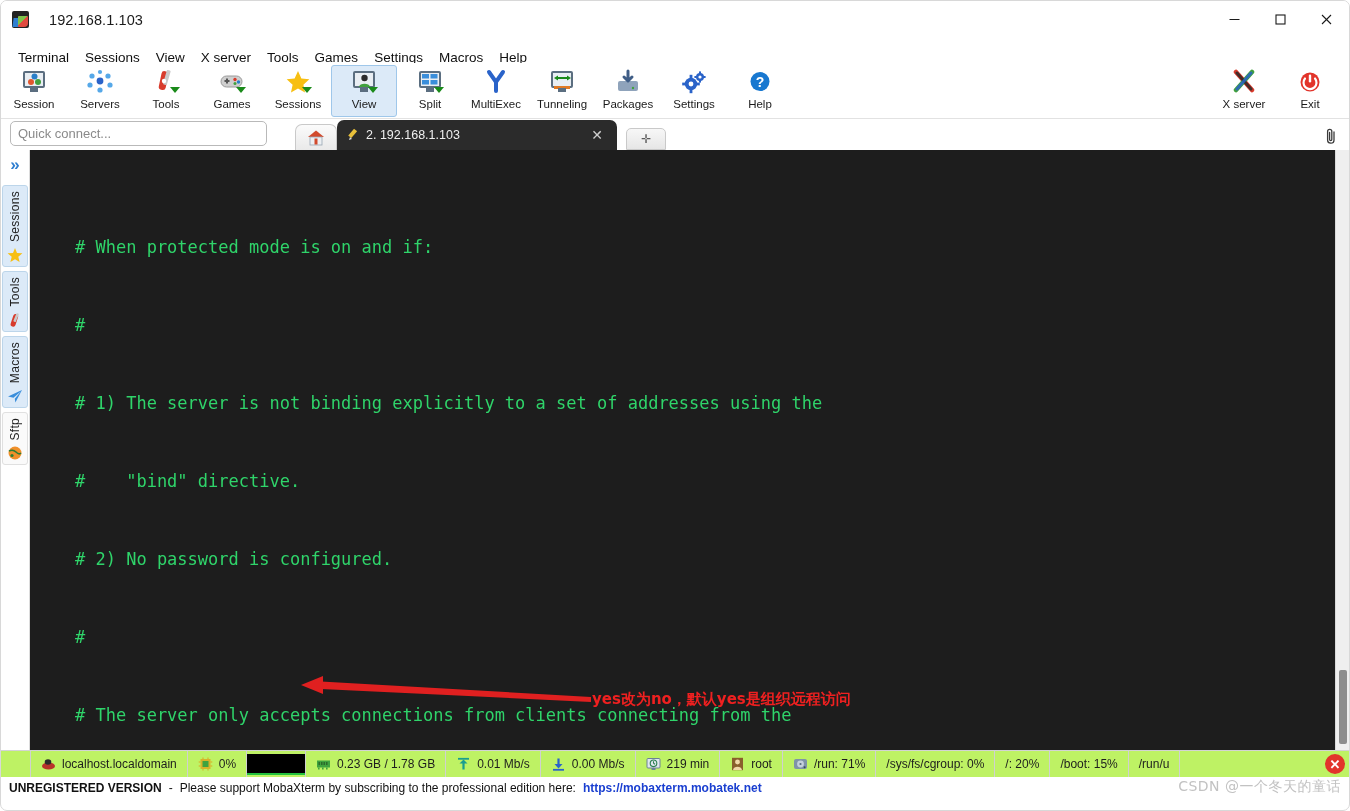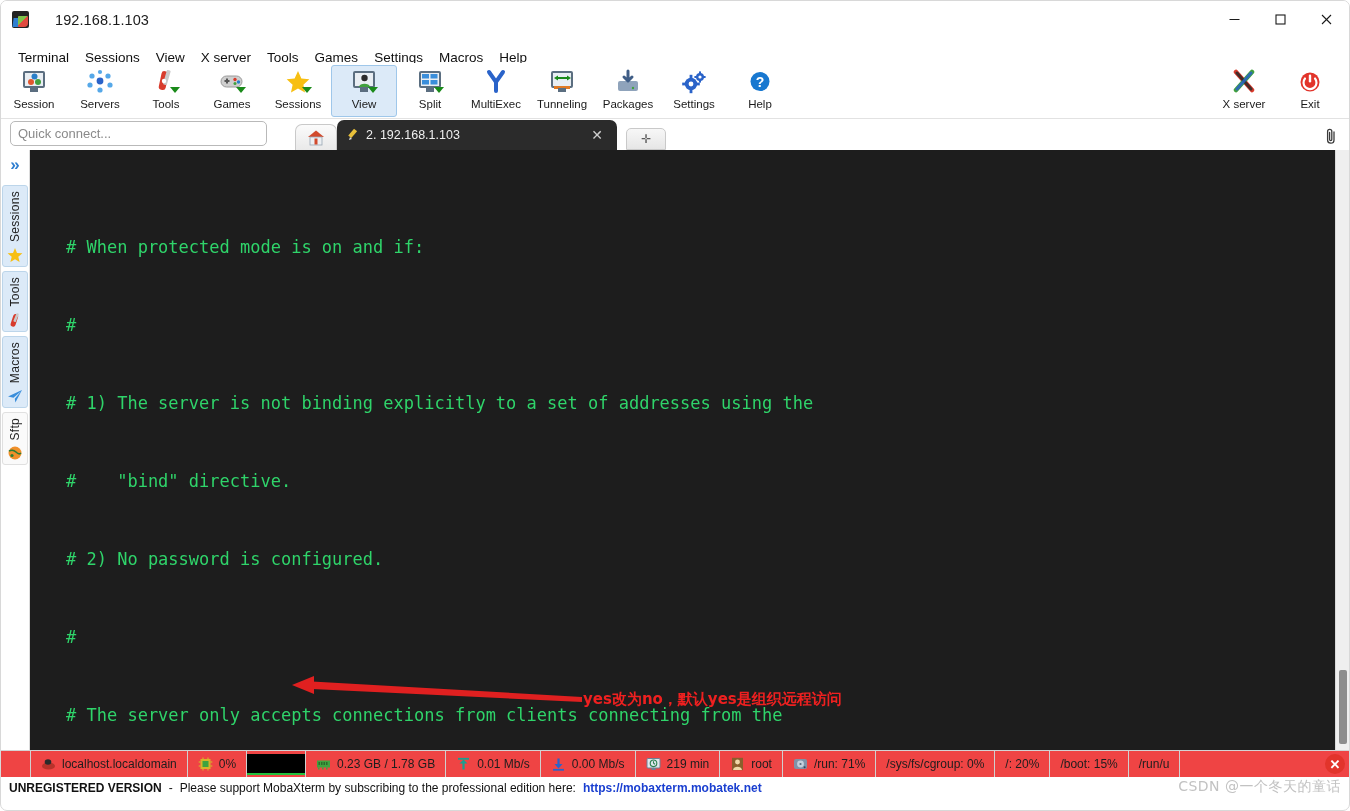--- a/index.html
+++ b/index.html
@@ -18,21 +18,21 @@
     overflow: hidden;
   }
 
   
   .titlebar {
     height: 37px;
     display: flex; align-items: center;
     background: #ffffff;
     position: relative;
   }
-  .title-left { display: flex; align-items: center; padding-left: 11px; gap: 26px; }
+  .title-left { display: flex; align-items: center; padding-left: 11px; gap: 20px; }
   .app-icon {
     width: 17px; height: 17px;
     position: relative;
     background: #222;
     border-radius: 2px;
     overflow: hidden;
   }
   .app-icon::before {
     content: ""; position: absolute; left: 1px; top: 7px;
     width: 8px; height: 9px; background: #2f7fd0;
@@ -180,20 +180,21 @@
   .term {
     flex: 1;
     background: #1d1d1d;
     font-family: "DejaVu Sans Mono", "Liberation Mono", monospace;
     font-size: 17px;
     line-height: 26px;
     padding: 6px 0 0 36px;
     position: relative;
     overflow: hidden;
     white-space: pre;
+    margin-left: 9px;
   }
   .line { height: 26px; color: #2fd46a; }
   .annot {
     position: absolute;
     color: #ef2020;
     font-family: "DejaVu Sans", sans-serif;
     font-size: 15px;
     white-space: nowrap;
   }
   .scroll-track {
@@ -201,21 +202,21 @@
     position: relative;
   }
   .scroll-thumb {
     position: absolute; left: 3px; width: 8px; height: 74px;
     background: #8d8d8d; border-radius: 2px;
   }
 
   
   .statusbar {
     height: 27px;
-    background: #ef4444;
+    background: #bef264;
     border-top: 1px solid #d3d3d3;
     display: flex; align-items: stretch;
     font-size: 12px; color: #1d1d1d;
     position: relative;
   }
   .st-cell {
     display: flex; align-items: center; gap: 6px;
     padding: 0 10px;
     border-right: 1px solid #d0d0d0;
     white-space: nowrap;

